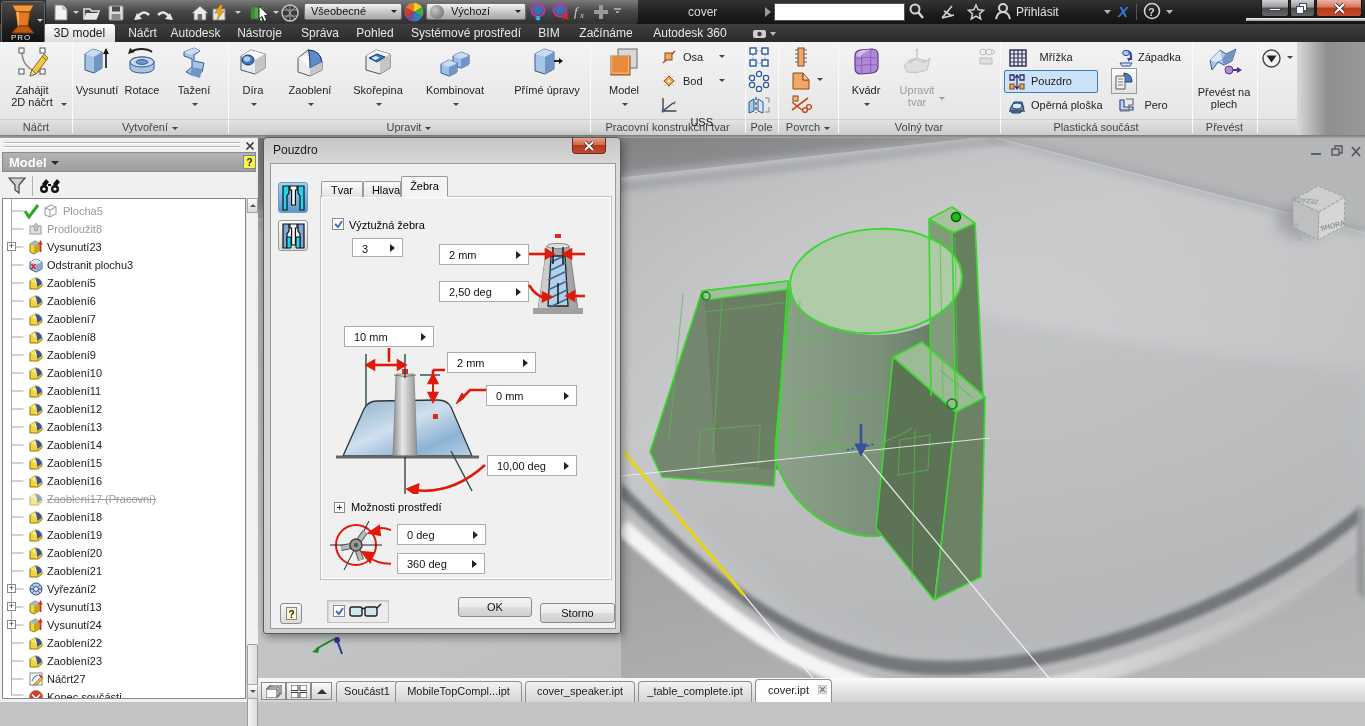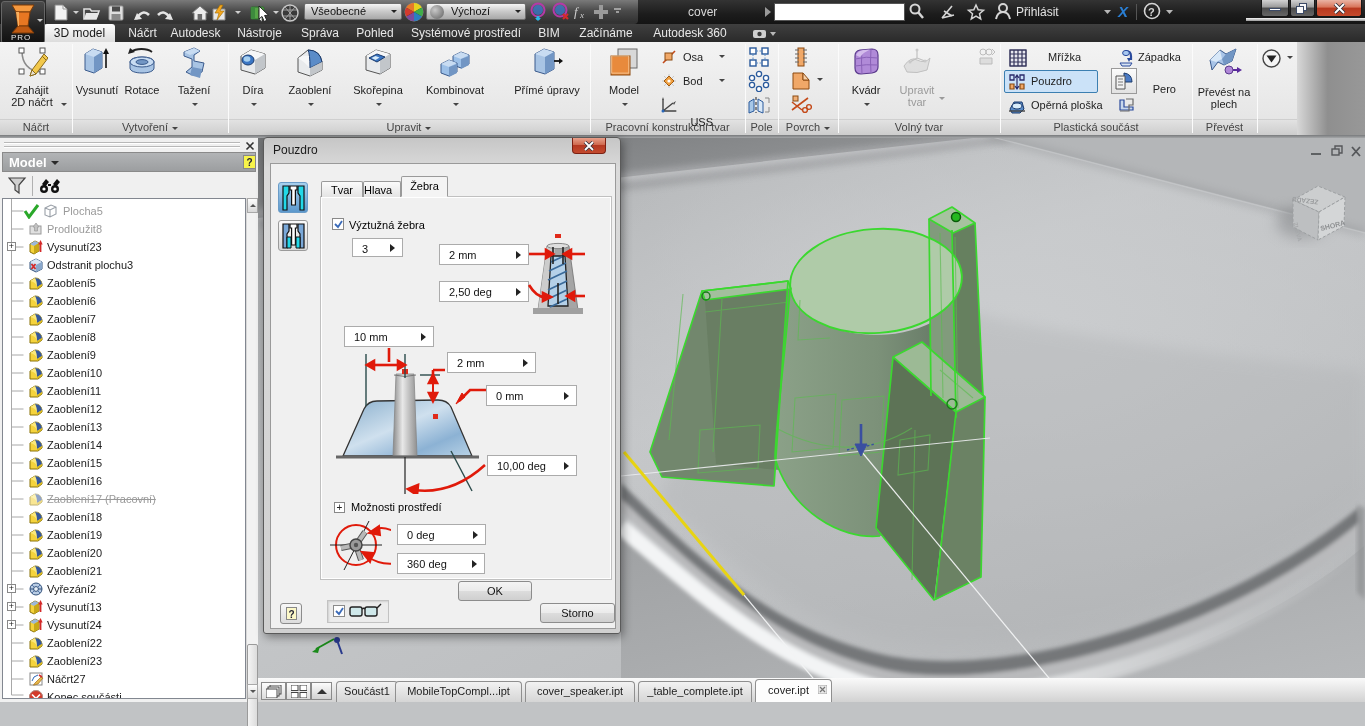--- a/index.html
+++ b/index.html
@@ -523,21 +523,21 @@
         <circle cx="13" cy="6" r="3" fill="none" stroke="#888"></circle>
         <path d="M4 12h12v6H4z" fill="#ccc" stroke="#888"></path>
         <path d="M16 3l3 3-3 3" fill="none" stroke="#888"></path>
       </svg>
 
   <svg class="ab" style="left:1009px;top:7px" width="18" height="18" viewBox="0 0 18 18">
         <rect x="1" y="1" width="16" height="16" fill="#e8e8f0" stroke="#33335a"></rect>
         <path d="M1 5h16M1 9h16M1 13h16M5 1v16M9 1v16M13 1v16" stroke="#33335a" stroke-width="1.2"></path>
         <rect x="1" y="1" width="16" height="16" fill="none" stroke="#33335a"></rect>
       </svg>
-  <span class="rlabel" style="left:1031px;top:9px;width:50px;text-align:right">Mřížka</span>
+  <span class="rlabel" style="left:1031px;top:9px;width:50px;text-align:center">Mřížka</span>
   <div class="ab" style="left:1004px;top:28px;width:94px;height:23px;background:#cbe2f8;border:1px solid #3c7fb1;border-radius:2px"></div>
   <svg class="ab" style="left:1008px;top:31px" width="18" height="18" viewBox="0 0 18 18">
         <path d="M2 2h4v5H2zM12 2h4v5h-4z" fill="none" stroke="#2a2a6a" stroke-width="1.3"></path>
         <path d="M2 11h4v5H2zM12 11h4v5h-4z" fill="#f0a868" stroke="#8c4a10" stroke-width="1.2"></path>
         <path d="M9 3v12M7 5l2-3 2 3M7 13l2 3 2-3" stroke="#2a2a6a" stroke-width="1.2" fill="none"></path>
       </svg>
   <span class="rlabel" style="left:1031px;top:33px;width:60px;text-align:left">Pouzdro</span>
   <svg class="ab" style="left:1008px;top:55px" width="18" height="18" viewBox="0 0 18 18">
         <path d="M2 12l4-7h8l2 7-4 4H4z" fill="#5b8cc8" stroke="#1a3a6c"></path>
         <ellipse cx="9" cy="9" rx="5" ry="3" fill="#d8ecfa" stroke="#1a3a6c"></ellipse>
@@ -554,21 +554,21 @@
   <div class="ab" style="left:1111px;top:26px;width:26px;height:26px;background:linear-gradient(#fcfcfc,#e2e2e2);border:1px solid #9a9a9a"></div>
   <svg class="ab" style="left:1114px;top:29px" width="20" height="20" viewBox="0 0 20 20">
         <path d="M10 2 Q18 3 18 11 L10 11z" fill="#4a7ac4" stroke="#1a3a6c"></path>
         <path d="M2 5h9v13H2z" fill="#f2f2f2" stroke="#555"></path>
         <path d="M4 8h5M4 11h5M4 14h5" stroke="#777"></path>
       </svg>
   <svg class="ab" style="left:1118px;top:55px" width="17" height="17" viewBox="0 0 17 17">
         <path d="M2 13V3h4v7h9v3z" fill="#c8d8ec" stroke="#2a4a9c" stroke-width="1.2"></path>
         <path d="M8 2h7v6h-4v6H2" fill="none" stroke="#6a6a6a" stroke-width="1.2"></path>
       </svg>
-  <span class="rlabel" style="left:1136px;top:41px;width:40px;text-align:right">Pero</span>
+  <span class="rlabel" style="left:1136px;top:57px;width:40px;text-align:center">Pero</span>
 
   <svg class="ab" style="left:1208px;top:4px" width="34" height="34" viewBox="0 0 34 34">
     <path d="M2 14L12 4l6 4 10-5-4 12-8 4-6-3-6 8z" fill="#a8c4e8" stroke="#3a5a8c"></path>
     <path d="M2 14L12 4l2 9-6 3z" fill="#d8e8f8"></path>
         <path d="M14 13l4-5 10-5-4 12-8 4z" fill="#7296c4"></path>
     <circle cx="21" cy="24" r="4" fill="#b088d8" stroke="#5a3a8c"></circle>
         <path d="M25 24h6" stroke="#5a2a9c" stroke-width="2"></path>
         <path d="M29 21l5 3-5 3z" fill="#5a2a9c"></path>
   </svg>
   <div class="rlabel" style="left:1189px;top:44px;width:70px">Převést na<br>plech</div>
@@ -898,21 +898,21 @@
         <polygon points="1,1 7,1 7,8 5,11 5,25 1,25" fill="#7aa8d8" stroke="#111" stroke-width="1.2"></polygon>
         <polygon points="22,1 16,1 16,8 18,11 18,25 22,25" fill="#7aa8d8" stroke="#111" stroke-width="1.2"></polygon>
         <polygon points="8,1 15,1 15,5 13.4,5 13.4,22 9.6,22 9.6,5 8,5" fill="#fff" stroke="#111" stroke-width="1.2"></polygon>
         <polygon points="5,14 9,14 9,25 5,25" fill="#22d8e8" stroke="#111"></polygon>
         <polygon points="18,14 14,14 14,25 18,25" fill="#22d8e8" stroke="#111"></polygon>
       </svg>
     </div>
 
     <div class="ab" style="left:49px;top:32px;width:292px;height:384px;border:1px solid #c0c0c0;box-shadow:inset 0 0 0 1px #fff;background:#f0f0f0"></div>
     <div class="ab" style="left:50px;top:17px;width:42px;height:16px;background:linear-gradient(#fbfbfb,#e4e4e4);border:1px solid #9a9a9a;border-bottom:none;border-radius:2px 2px 0 0;font-size:11px;text-align:center;line-height:16px">Tvar</div>
-    <div class="ab" style="left:92px;top:17px;width:38px;height:16px;background:linear-gradient(#fbfbfb,#e4e4e4);border:1px solid #9a9a9a;border-bottom:none;border-radius:2px 2px 0 0;font-size:11px;text-align:left;line-height:16px">Hlava</div>
+    <div class="ab" style="left:92px;top:17px;width:38px;height:16px;background:linear-gradient(#fbfbfb,#e4e4e4);border:1px solid #9a9a9a;border-bottom:none;border-radius:2px 2px 0 0;font-size:11px;text-align:right;line-height:16px">Hlava</div>
     <div class="ab" style="left:130px;top:12px;width:47px;height:21px;background:#f4f4f4;border:1px solid #9a9a9a;border-bottom:1px solid #f4f4f4;border-radius:2px 2px 0 0;font-size:11px;text-align:center;line-height:19px">Žebra</div>
 
     <div class="ab" style="left:61px;top:54px;width:12px;height:12px;background:#fff;border:1px solid #8a8a8a">
           <svg class="ab" style="left:1px;top:1px" width="9" height="9" viewBox="0 0 9 9">
             <path d="M1 4l3 3 4-6" fill="none" stroke="#3a6ab8" stroke-width="1.8"></path>
           </svg>
         </div>
     <span class="ab" style="left:78px;top:55px;font-size:11px">Výztužná žebra</span>
 
     <div class="fld" style="left:81px;top:74px;width:51px;height:19px">3<i style="top:5px"></i></div>
@@ -1019,17 +1019,17 @@
           <svg class="ab" style="left:1px;top:1px" width="9" height="9" viewBox="0 0 9 9">
             <path d="M1 4l3 3 4-6" fill="none" stroke="#3a6ab8" stroke-width="1.8"></path>
           </svg>
         </div>
     <svg class="ab" style="left:78px;top:439px" width="34" height="18" viewBox="0 0 34 18">
       <rect x="1" y="4" width="12" height="9" rx="2" fill="#cfe8ea" stroke="#222" stroke-width="1.4"></rect>
       <rect x="16" y="4" width="12" height="9" rx="2" fill="#cfe8ea" stroke="#222" stroke-width="1.4"></rect>
       <path d="M13 6q2-1.5 3 0" fill="none" stroke="#222" stroke-width="1.4"></path>
       <path d="M28 5l4-4" stroke="#222" stroke-width="1.4"></path>
     </svg>
-    <div class="dbtn" style="left:187px;top:417px;width:74px">OK</div>
+    <div class="dbtn" style="left:187px;top:433px;width:74px">OK</div>
     <div class="dbtn" style="left:269px;top:439px;width:75px">Storno</div>
   </div>
 </div>
 </div>
 
 </body></html>

